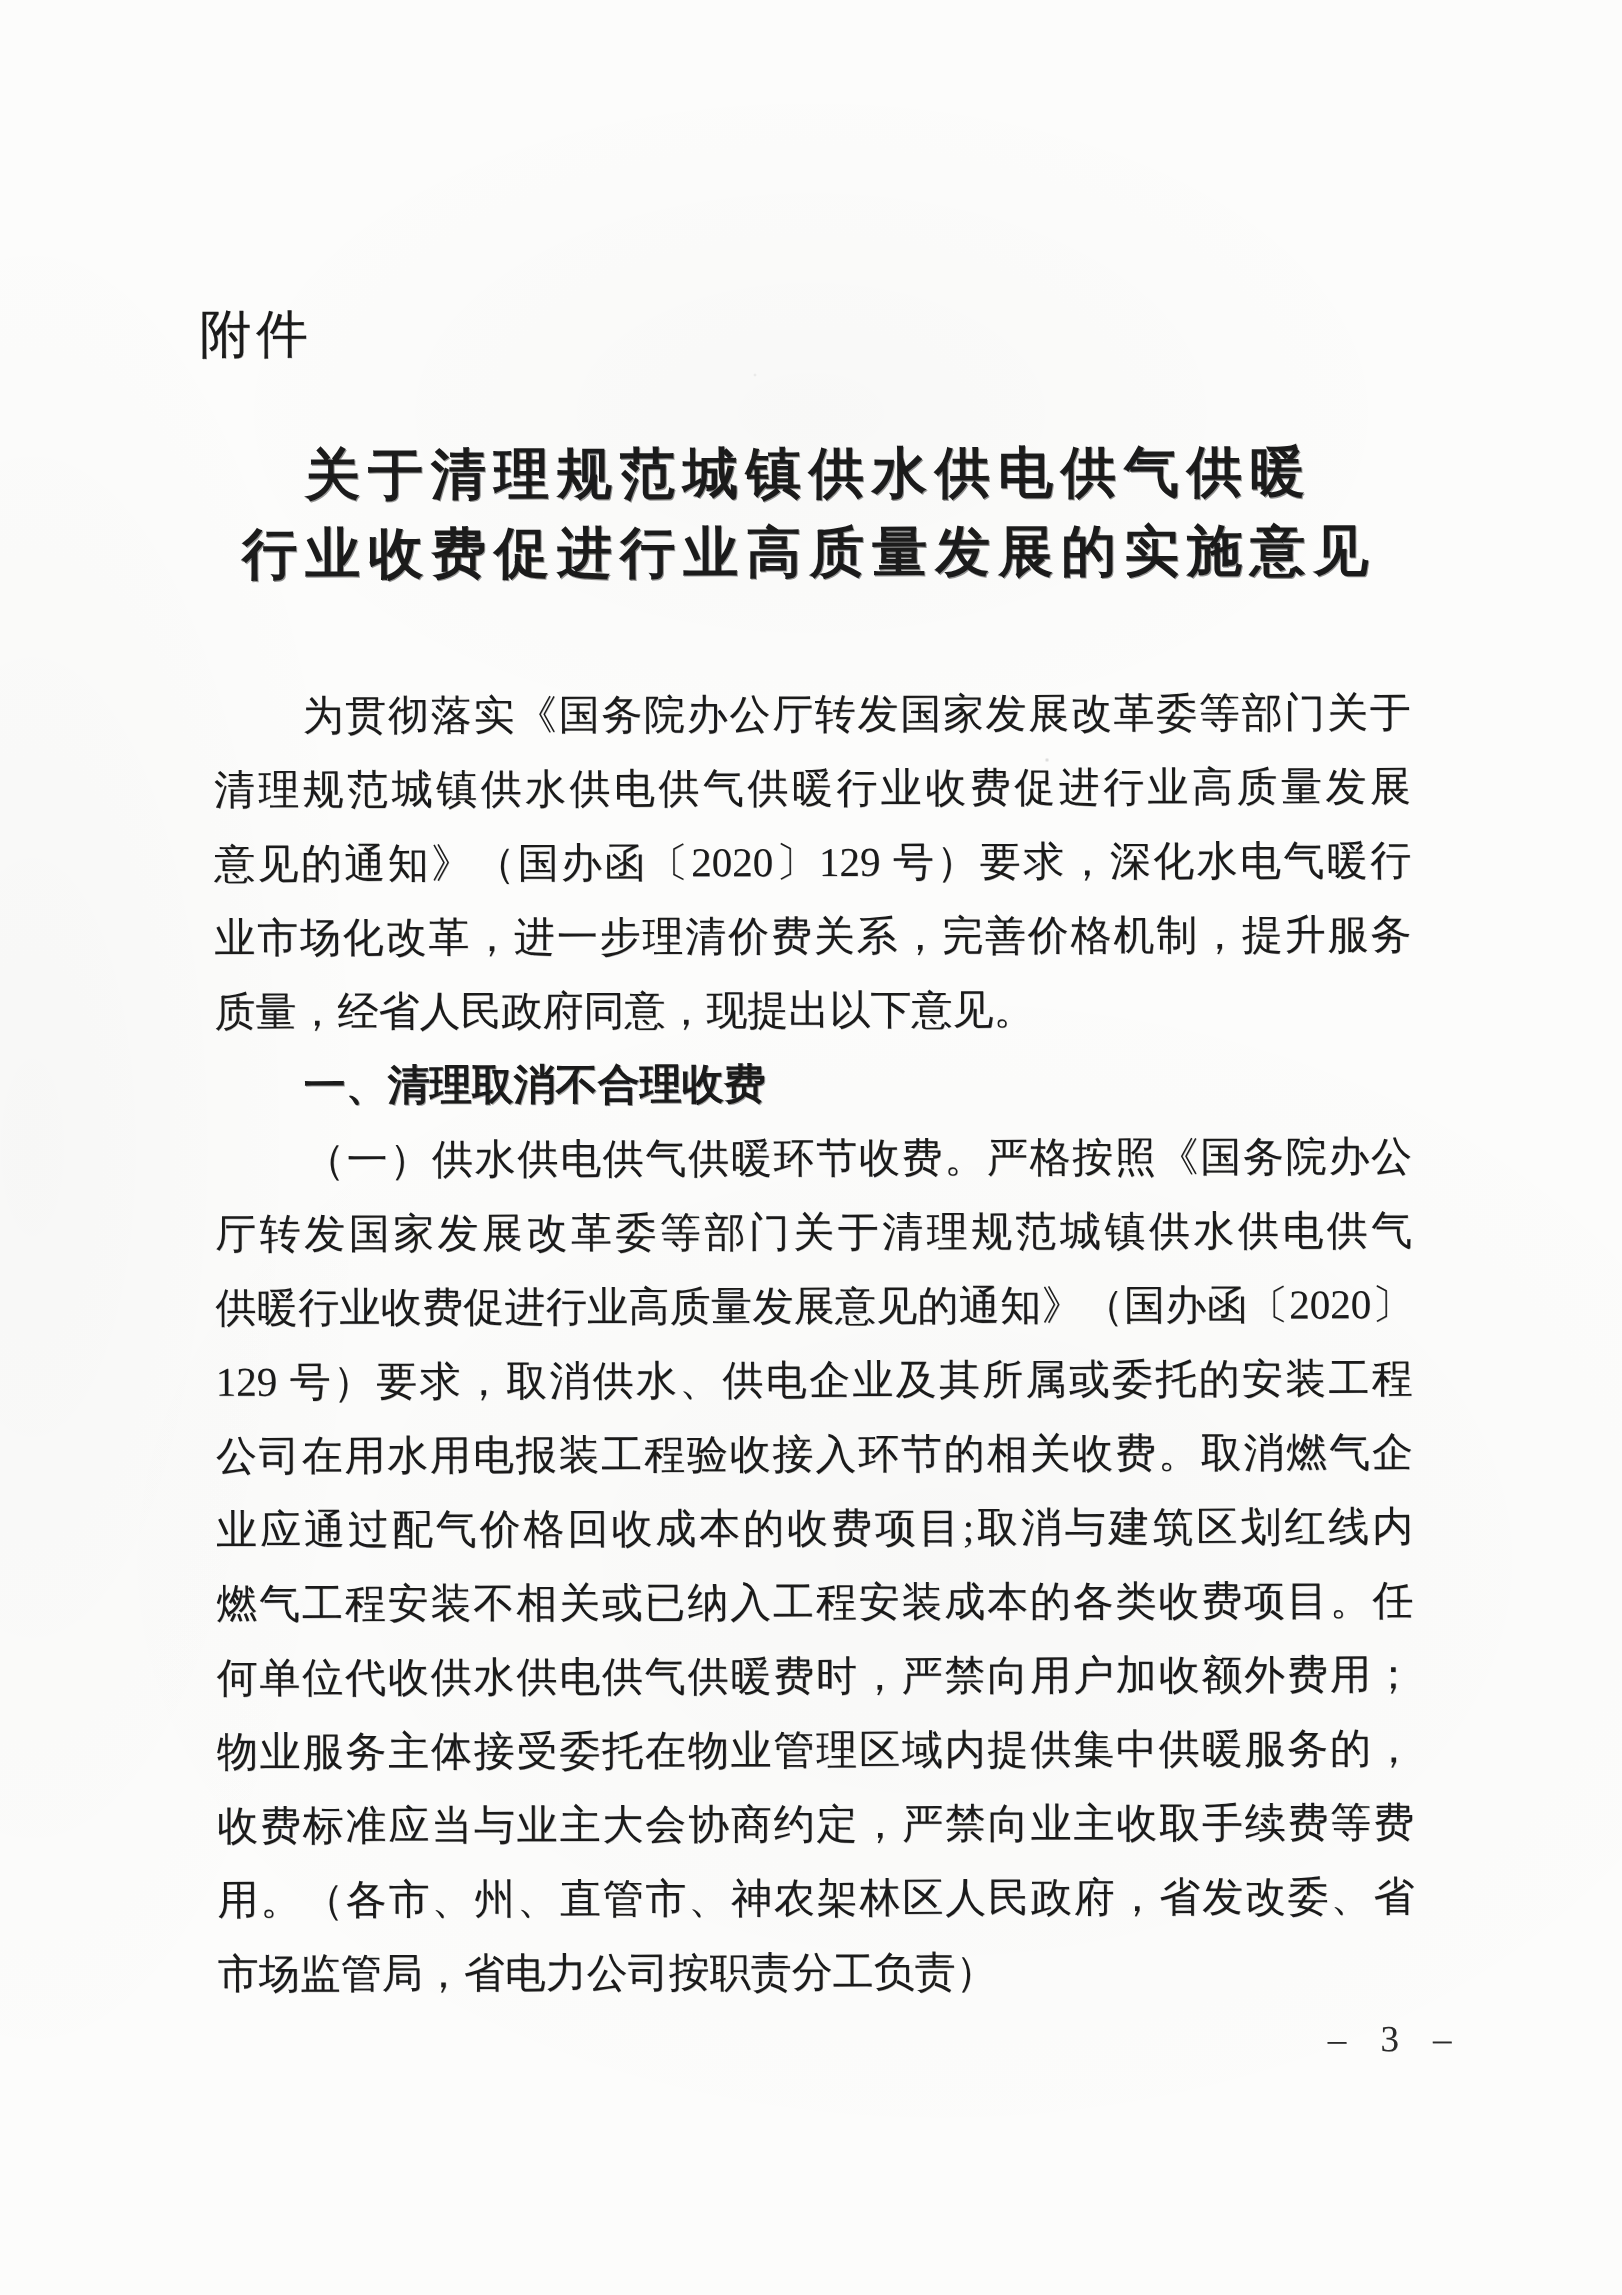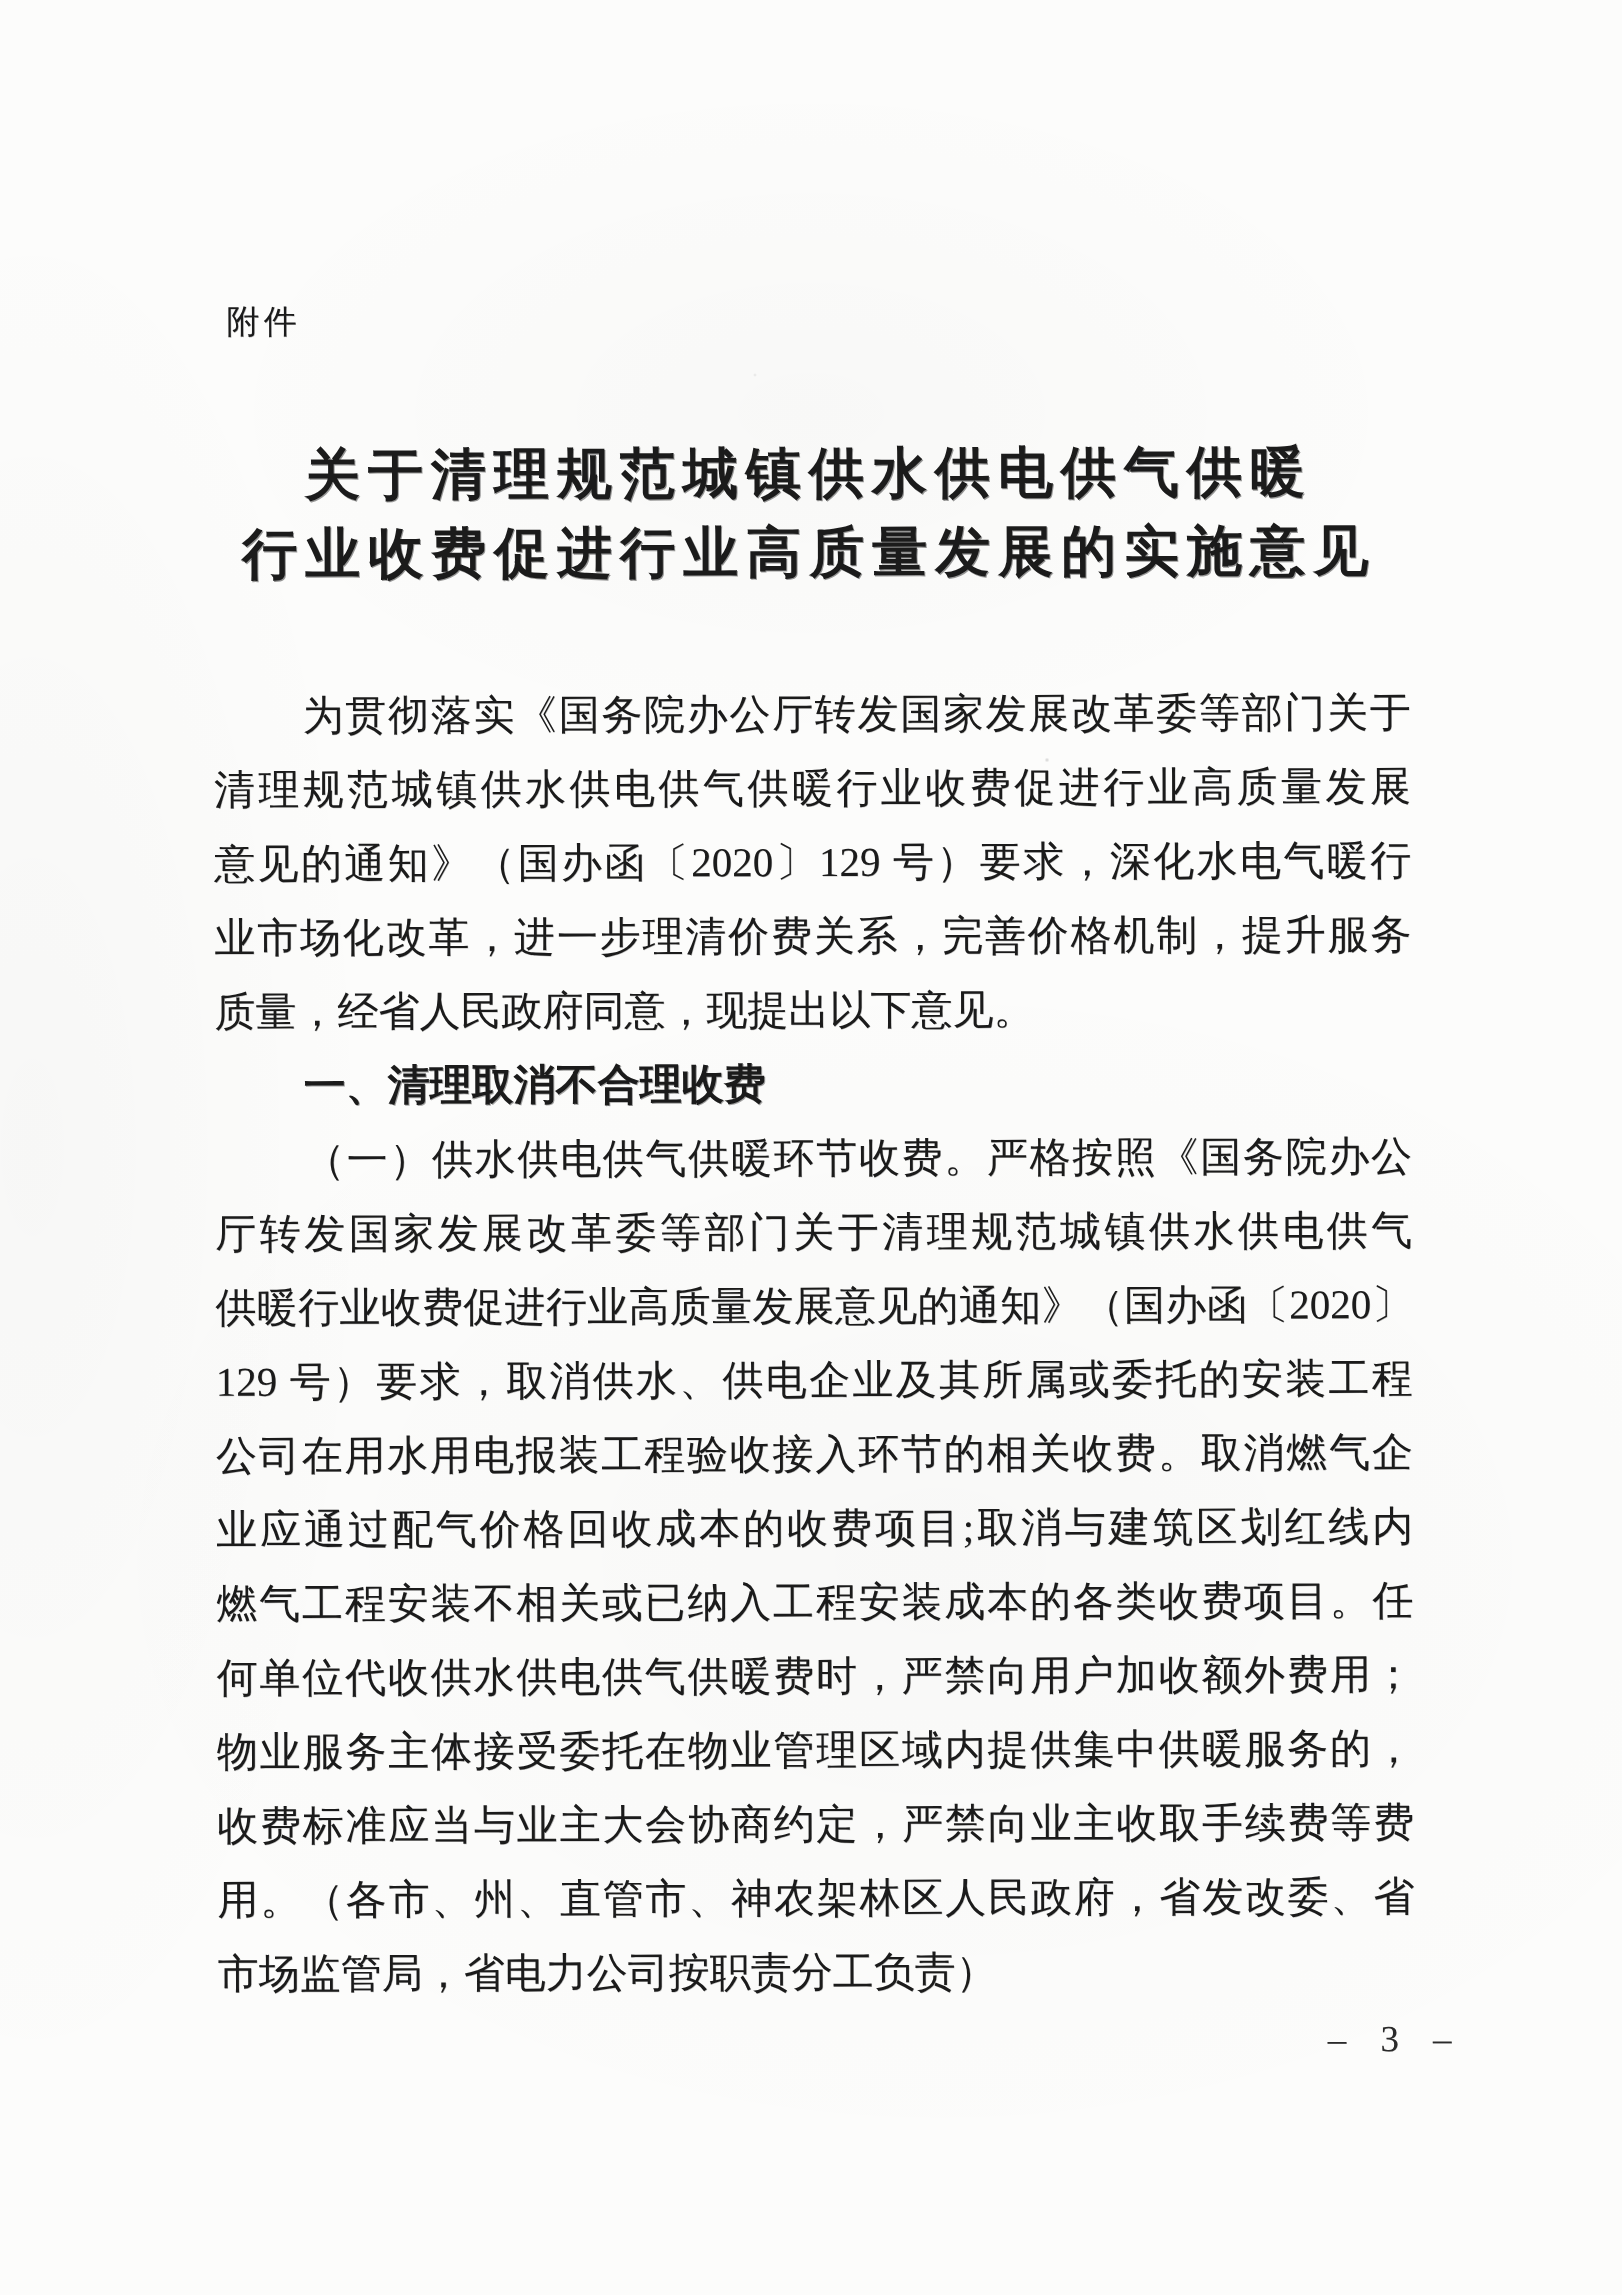--- a/index.html
+++ b/index.html
@@ -18,22 +18,22 @@
       radial-gradient(circle 3.5px at 1047px 760px, rgba(110,110,110,.30), transparent 70%),
       radial-gradient(circle 2.7px at 1262px 921px, rgba(130,130,130,.22), transparent 70%),
       radial-gradient(circle 2.7px at 755px 375px,  rgba(130,130,130,.20), transparent 70%),
       radial-gradient(ellipse 797px 443px at 50% 18%, rgba(0,0,0,.014), transparent 80%),
       radial-gradient(ellipse 1151px 797px at 58% 68%, rgba(0,0,0,.016), transparent 80%),
       radial-gradient(ellipse 443px 1240px at 2% 50%,  rgba(0,0,0,.02),  transparent 80%);
   }
   .scan { position: absolute; inset: 0; transform: rotate(-0.18deg); }
 
   .attachment {
-    position: absolute; left: 229px; top: 298px;
-    font-size: 33px; letter-spacing: 4.4px;
+    position: absolute; left: 202px; top: 298px;
+    font-size: 52px; letter-spacing: 4.4px;
     text-shadow: 0.5px 0.5px 0 rgba(30,30,30,.35);
     font-family: Liberation Serif, serif;
   }
 
   .title {
     position: absolute; left: 0; top: 434px; width: 100%;
     text-align: center; font-weight: bold;
     font-size: 55px; line-height: 79px; letter-spacing: 8px;
     text-shadow: 1.1px 1.1px 0 rgba(25,25,25,.45);
   }

